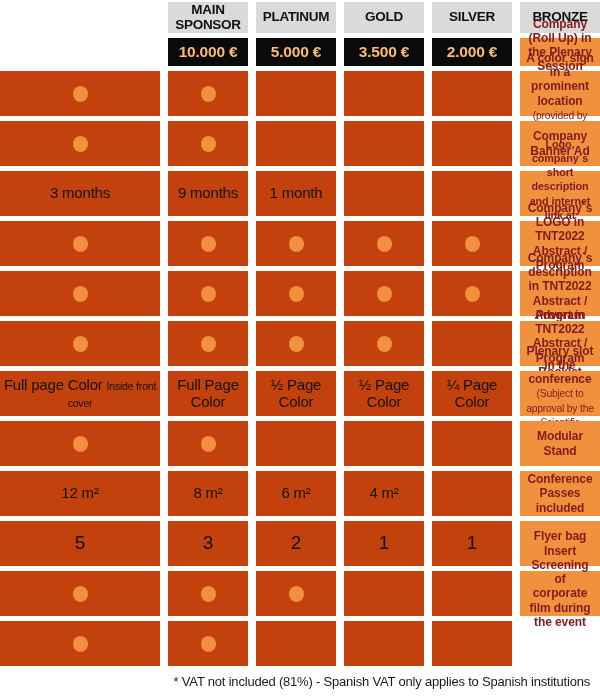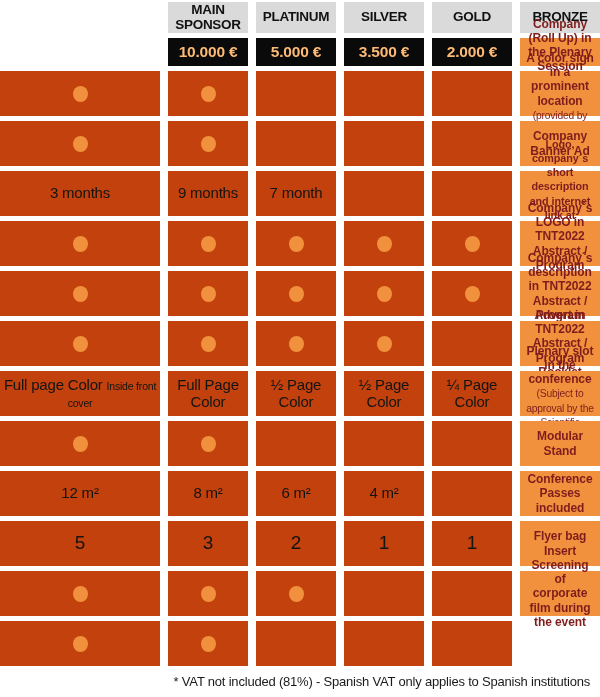--- a/index.html
+++ b/index.html
@@ -106,22 +106,22 @@
   }
 </style>
 </head>
 <body>
 
 <div class="page">
   <div class="grid" id="grid">
       <div class="corner"></div>
       <div class="tier">MAIN SPONSOR</div>
       <div class="tier">PLATINUM</div>
+      <div class="tier">GOLD</div>
       <div class="tier">SILVER</div>
-      <div class="tier">GOLD</div>
       <div class="tier">BRONZE</div>
       <div class="corner"></div>
       <div class="price">10.000 €</div>
       <div class="price">5.000 €</div>
       <div class="price">3.500 €</div>
       <div class="price">2.000 €</div>
       <div class="rowlabel">
         <div class="label-text"><span class="label-main">Company (Roll Up) in the Plenary Session Room</span></div>
       </div>
       <div class="cell">
@@ -148,21 +148,21 @@
       <div class="rowlabel">
         <div class="label-text"><span class="label-main">Company Banner Ad</span></div>
       </div>
       <div class="cell">
         <div class="cell-content"><span class="cell-main">3 months</span></div>
       </div>
       <div class="cell">
         <div class="cell-content"><span class="cell-main">9 months</span></div>
       </div>
       <div class="cell">
-        <div class="cell-content"><span class="cell-main">7 month</span></div>
+        <div class="cell-content"><span class="cell-main">1 month</span></div>
       </div>
       <div class="cell"></div>
       <div class="cell"></div>
       <div class="rowlabel small">
         <div class="label-text"><span class="label-main">Logo, company´s short description and internet link at TNT2022 website</span></div>
       </div>
       <div class="cell">
         <div class="dot"></div>
       </div>
       <div class="cell">

